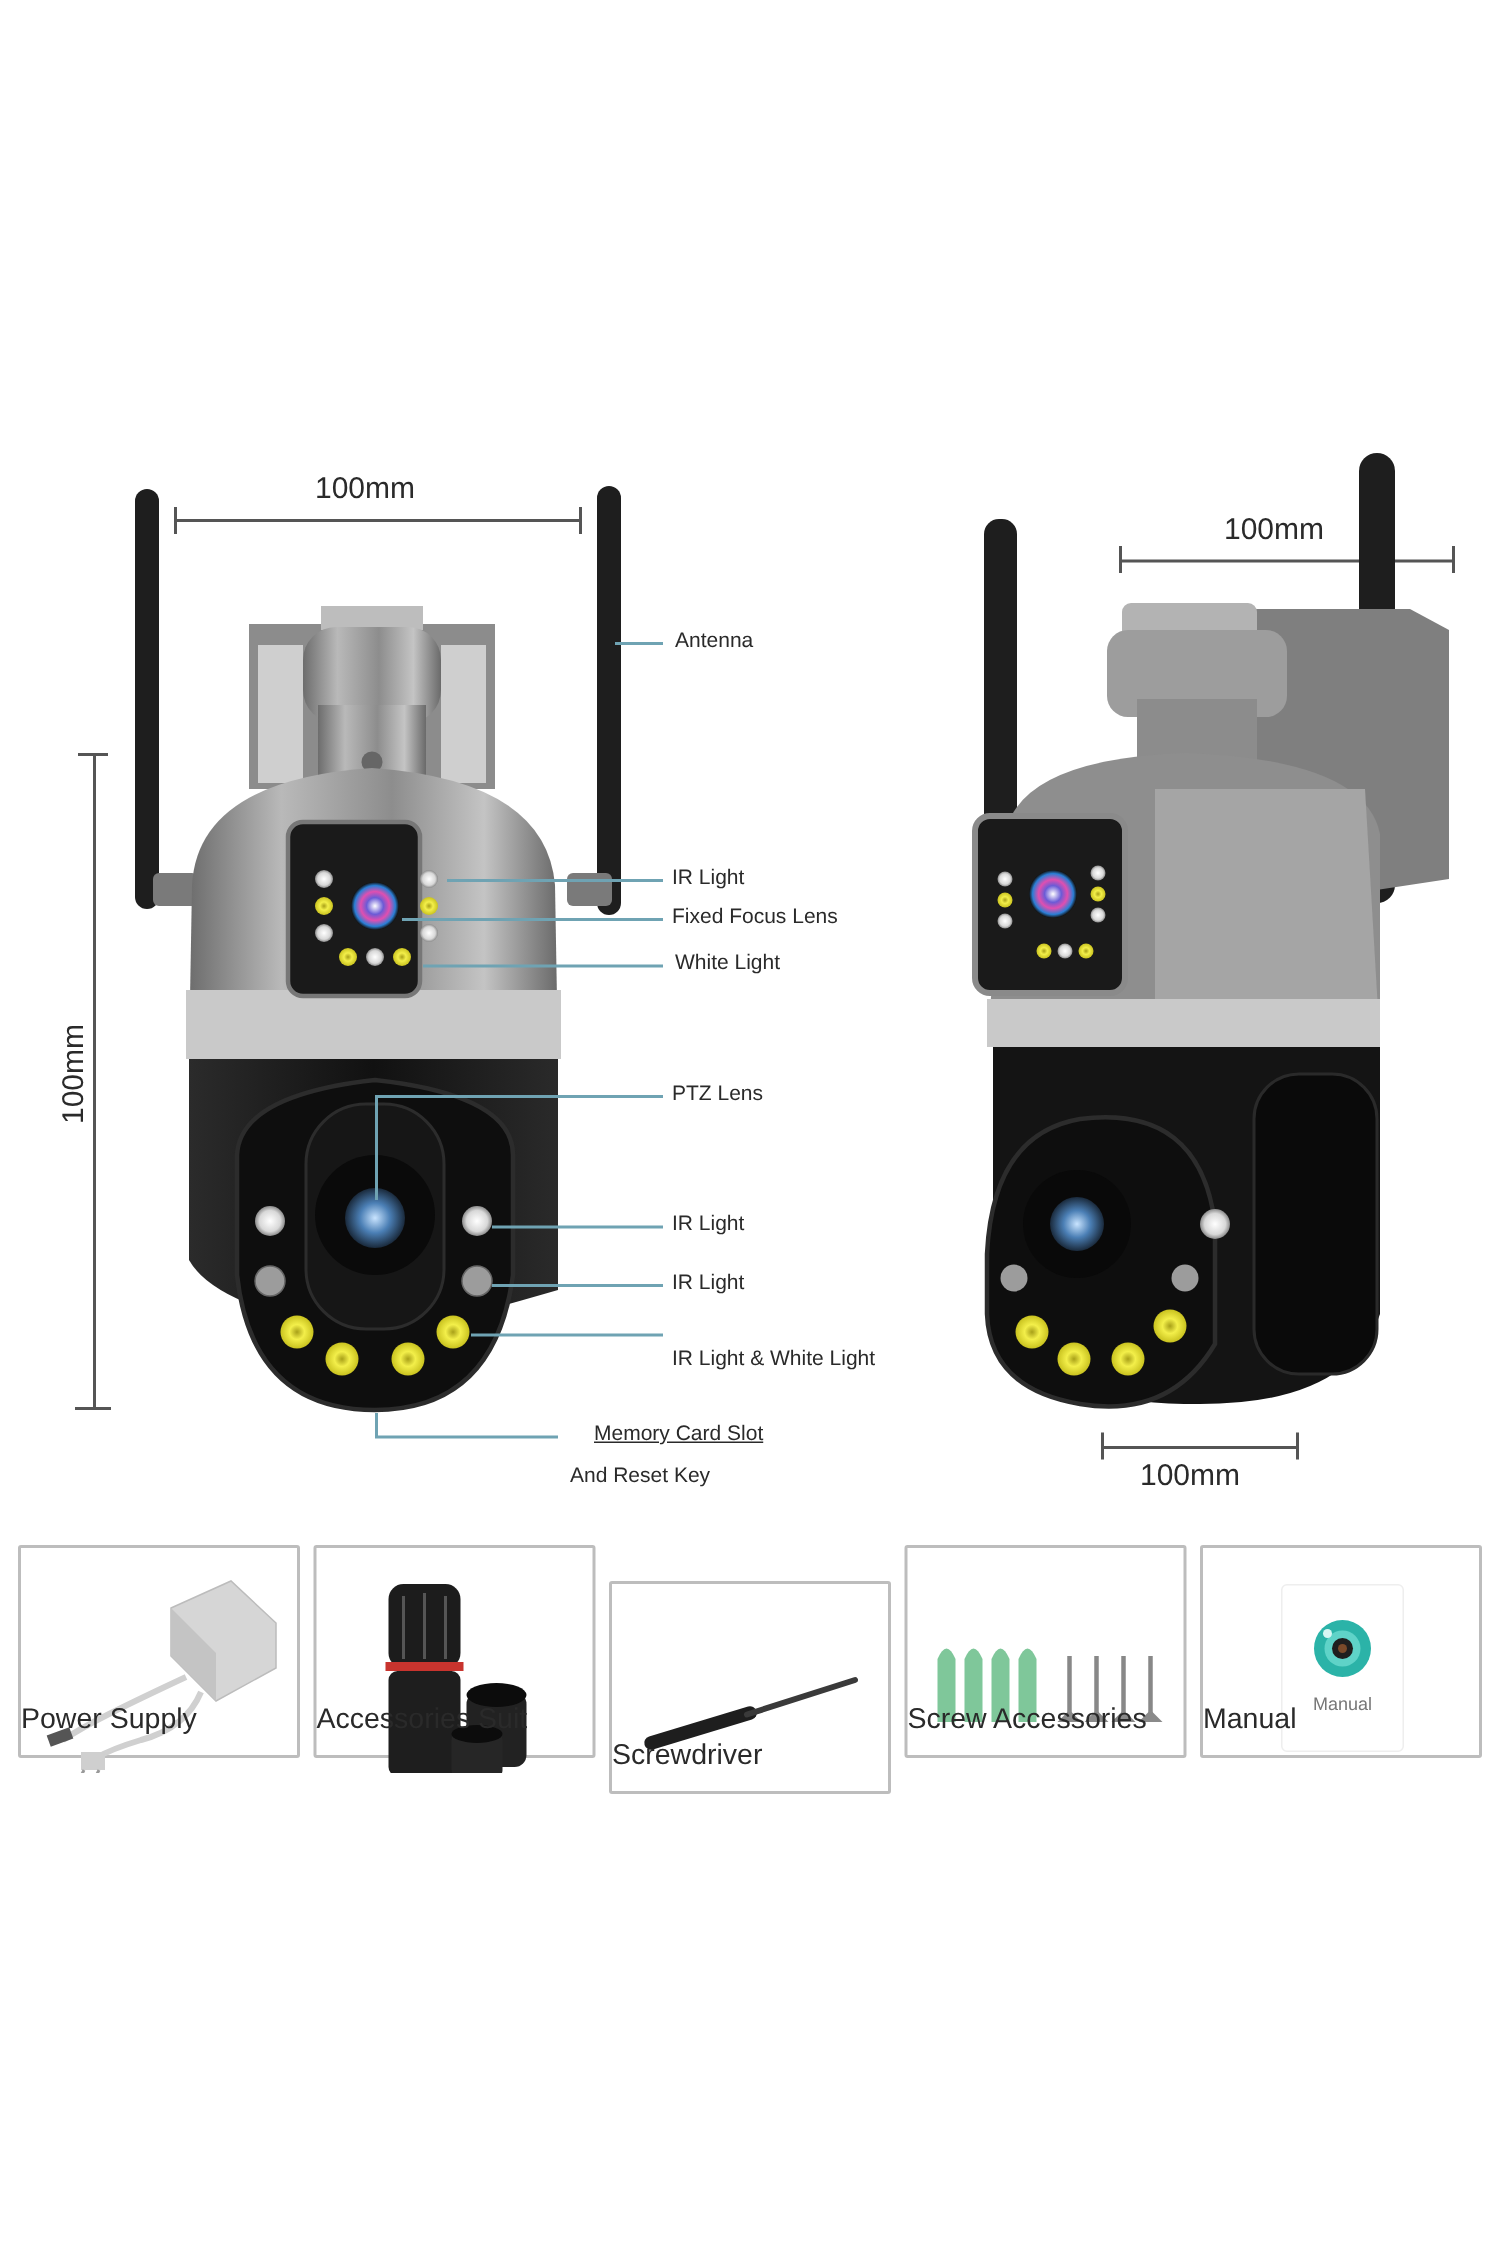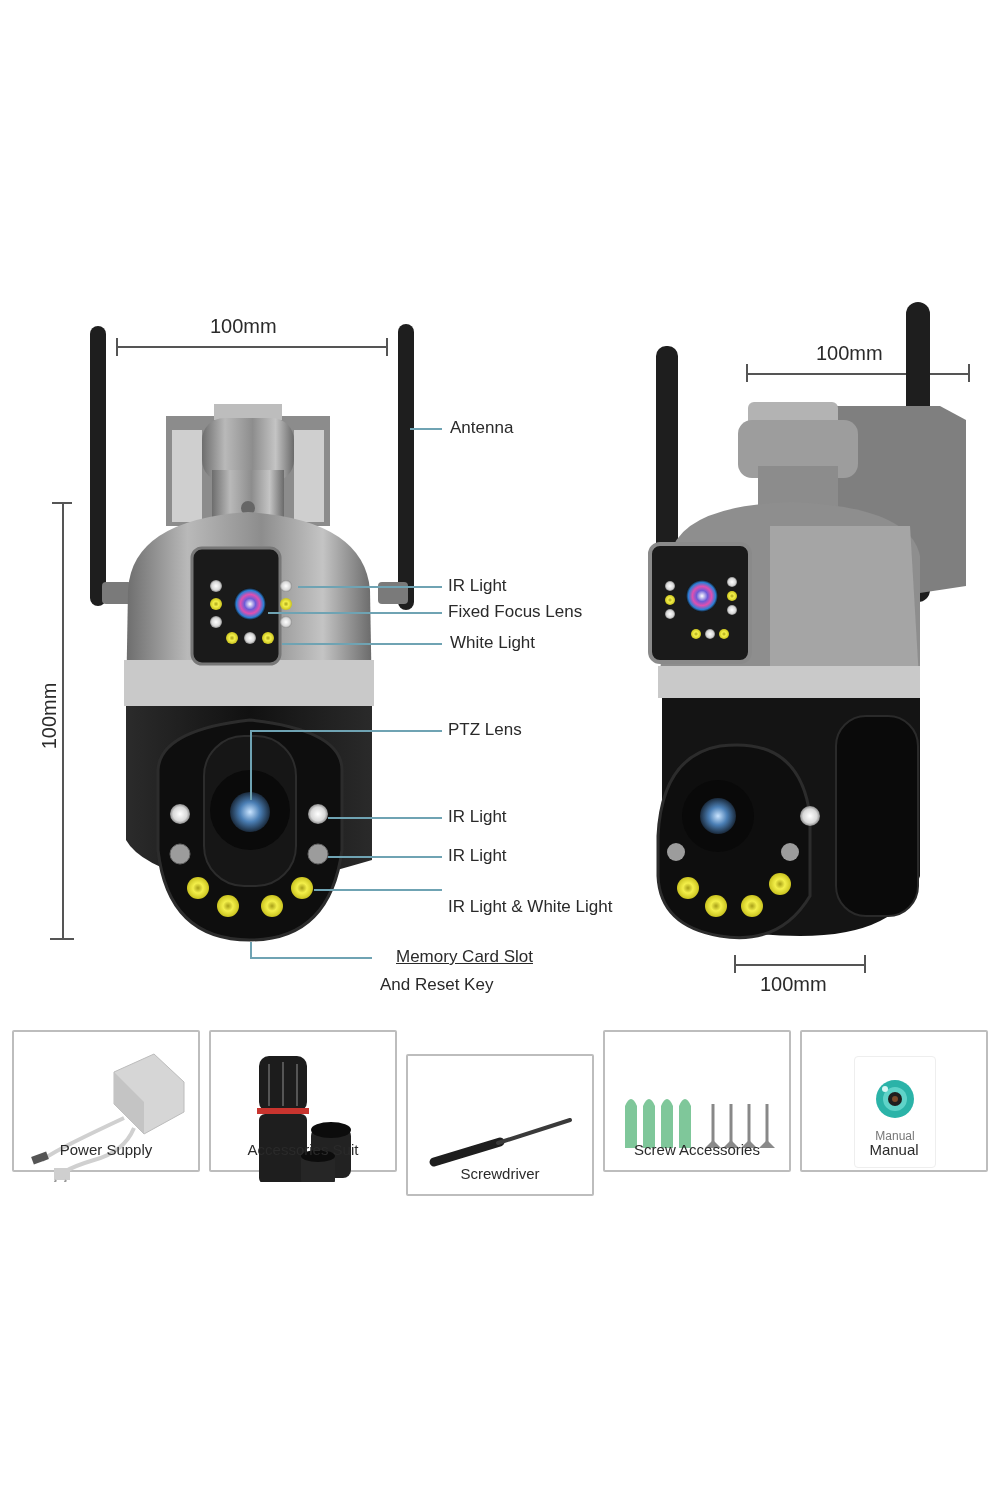--- a/index.html
+++ b/index.html
@@ -1,25 +1,25 @@
 <!DOCTYPE html>
 <html><head>
 <meta charset="utf-8">
 <style>
   html,body{margin:0;padding:0;background:#fff;}
   body{width:1000px;height:1500px;position:relative;overflow:hidden;font-family:"Liberation Sans",sans-serif;color:#222;}
   .abs{position:absolute;}
-  .lbl{position:absolute;font-size:17px;color:#2a2a2a;white-space:nowrap;line-height:1;}
+  .lbl{position:absolute;font-size:14px;color:#2a2a2a;white-space:nowrap;line-height:1;}
   .dim{position:absolute;font-size:20px;color:#2a2a2a;white-space:nowrap;line-height:1;}
   .hline{position:absolute;height:2px;background:#555;}
   .vline{position:absolute;width:2px;background:#555;}
   .lead{position:absolute;height:2px;background:#6fa3b3;}
   .leadv{position:absolute;width:2px;background:#6fa3b3;}
   .box{position:absolute;top:1030px;width:188px;height:142px;border:2px solid #bdbdbd;border-radius:2px;background:#fff;box-sizing:border-box;}
-  .box .cap{position:absolute;left:0;right:0;bottom:12px;text-align:center;font-size:15px;color:#2a2a2a;}
+  .box .cap{position:absolute;left:0;right:0;bottom:12px;text-align:left;font-size:19px;color:#2a2a2a;}
   .box .art{position:absolute;left:0;right:0;top:10px;height:140px;}
 </style>
 </head>
 <body>
 
 <div>
 
   <div class="dim" style="left:210px;top:316px;">100mm</div>
   <div class="hline" style="left:116px;top:346px;width:272px;"></div>
   <div class="vline" style="left:116px;top:338px;height:18px;"></div>

